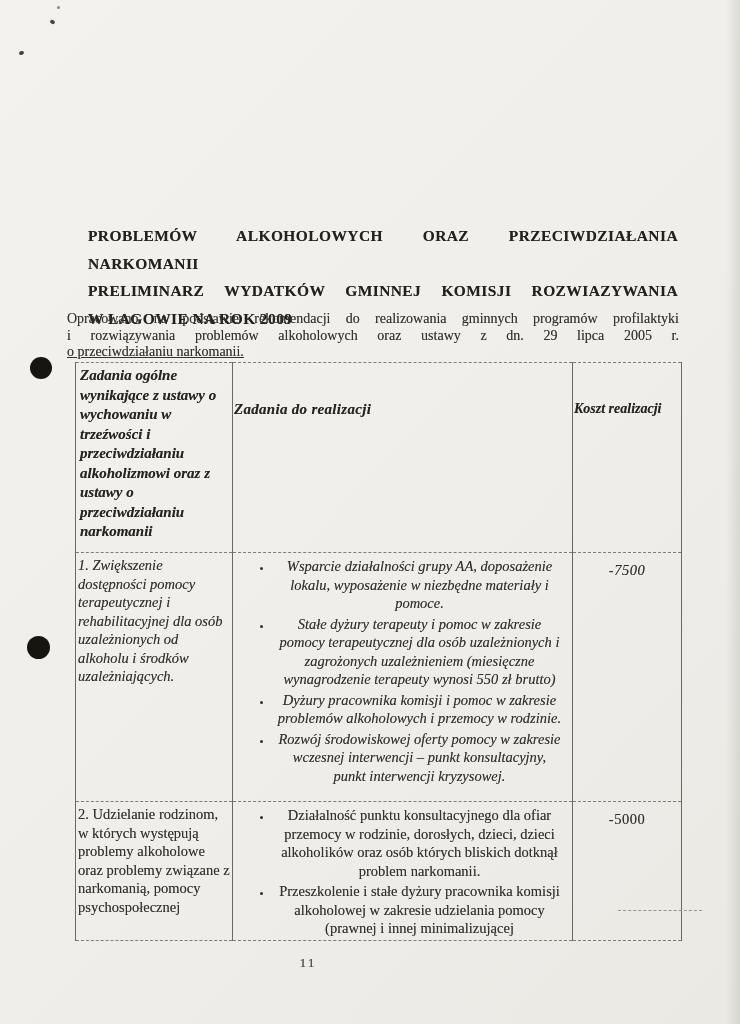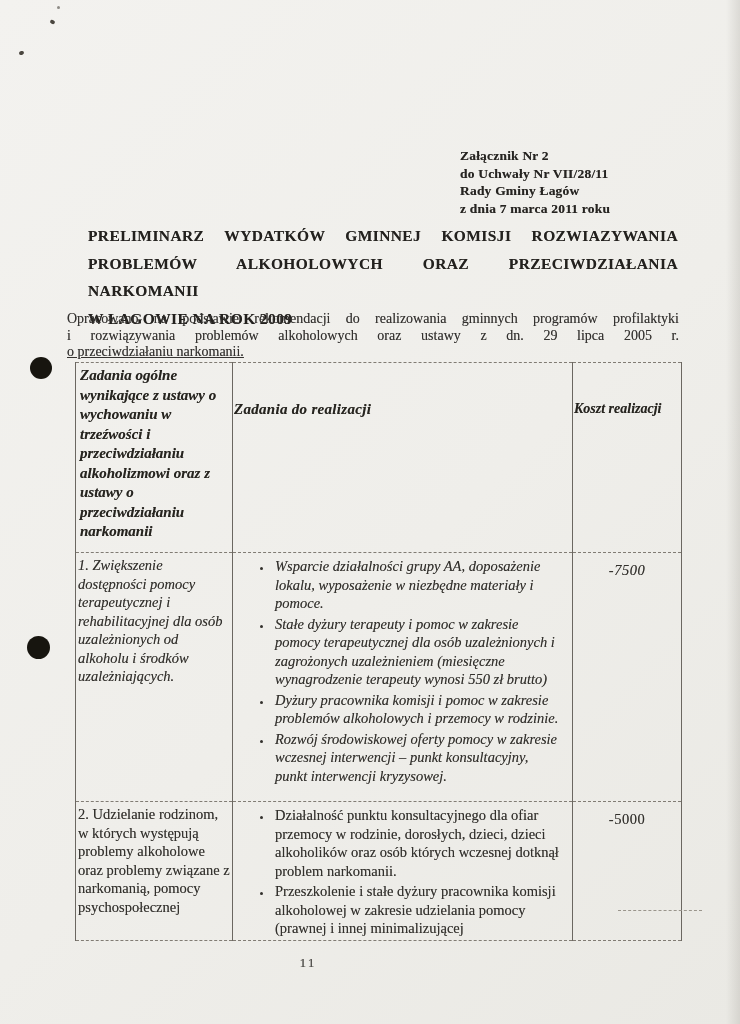--- a/index.html
+++ b/index.html
@@ -59,49 +59,43 @@
     overflow: hidden;
   }
   .doc-table tr.header-row { height: 190px; }
   .doc-table tr.row-1 { height: 249px; font-style: italic; }
   .doc-table tr.row-2 { height: 137px; }
   .doc-table th { font-weight: bold; font-style: italic; text-align: left; color: #26241f; }
   .th-general { padding: 3px 4px 0 4px; font-size: 15px; line-height: 19.5px; }
   .th-tasks   { padding-top: 38px; font-size: 15px; letter-spacing: .3px; margin-left: 7px; }
   .th-cost    { padding-top: 38px; font-size: 14px; white-space: nowrap; }
   .task-cell  { padding: 3px 1px 0 2px; line-height: 18.5px; }
-  .items-cell { padding: 4px 8px 0 0; }
+  .items-cell { padding: 4px 8px 0 0; text-align: center; }
   .items { margin: 0; padding-left: 40px; line-height: 18.5px; }
   .items li { margin-bottom: 2px; padding-left: 2px; }
   .items li::marker { font-size: .75em; }
   .cost-cell  { padding-top: 9px; text-align: center; letter-spacing: .5px; }
 
   .page-number { position: absolute; left: 0; top: 955px; width: 616px; text-align: center; font-size: 13.5px; letter-spacing: 2px; color: #504e4a; }
 </style>
 </head>
 <body>
 
 <div class="page">
 
   <div class="speck speck-1"></div>
   <div class="speck speck-2"></div>
   <div class="speck speck-3"></div>
   <div class="hole hole-1"></div>
   <div class="hole hole-2"></div>
 
-  <div class="header-block">
-    <div class="ref-line">Załącznik Nr 2</div>
-    <div class="ref-line">do Uchwały Nr VII/28/11</div>
-    <div class="ref-line">Rady Gminy Łagów</div>
-    <div class="ref-line">z dnia 7 marca 2011 roku</div>
-  </div>
 
   <div class="title">
+    <div class="title-line">PROBLEMÓW ALKOHOLOWYCH ORAZ PRZECIWDZIAŁANIA NARKOMANII</div>
     <div class="title-line">PRELIMINARZ WYDATKÓW GMINNEJ KOMISJI ROZWIAZYWANIA</div>
-    <div class="title-line">PROBLEMÓW ALKOHOLOWYCH ORAZ PRZECIWDZIAŁANIA NARKOMANII</div>
     <div class="title-line last">W ŁAGOWIE NA ROK 2009</div>
   </div>
 
   <div class="intro">
     <div class="intro-line">Opracowano na podstawie rekomendacji do realizowania gminnych programów profilaktyki</div>
     <div class="intro-line">i rozwiązywania problemów alkoholowych oraz ustawy z dn. 29 lipca 2005 r.</div>
     <div class="intro-line last">o przeciwdziałaniu narkomanii.</div>
   </div>
 
   <table class="doc-table">
@@ -125,21 +119,21 @@
             <li>Dyżury pracownika komisji i pomoc w zakresie problemów alkoholowych i przemocy w rodzinie.</li>
             <li>Rozwój środowiskowej oferty pomocy w zakresie wczesnej interwencji – punkt konsultacyjny, punkt interwencji kryzysowej.</li>
           </ul>
         </td>
         <td class="cost-cell">-7500</td>
       </tr>
       <tr class="row-2">
         <td class="task-cell">2. Udzielanie rodzinom, w których występują problemy alkoholowe oraz problemy związane z narkomanią, pomocy psychospołecznej</td>
         <td class="items-cell">
           <ul class="items">
-            <li>Działalność punktu konsultacyjnego dla ofiar przemocy w rodzinie, dorosłych, dzieci, dzieci alkoholików oraz osób których wczesnej dotknął problem narkomanii.</li>
+            <li>Działalność punktu konsultacyjnego dla ofiar przemocy w rodzinie, dorosłych, dzieci, dzieci alkoholików oraz osób których bliskich dotknął problem narkomanii.</li>
             <li>Przeszkolenie i stałe dyżury pracownika komisji alkoholowej w zakresie udzielania pomocy (prawnej i innej minimalizującej</li>
           </ul>
         </td>
         <td class="cost-cell">-5000</td>
       </tr>
     </tbody>
   </table>
 
   <div class="bottom-dash"></div>
   <div class="edge-shade"></div>

